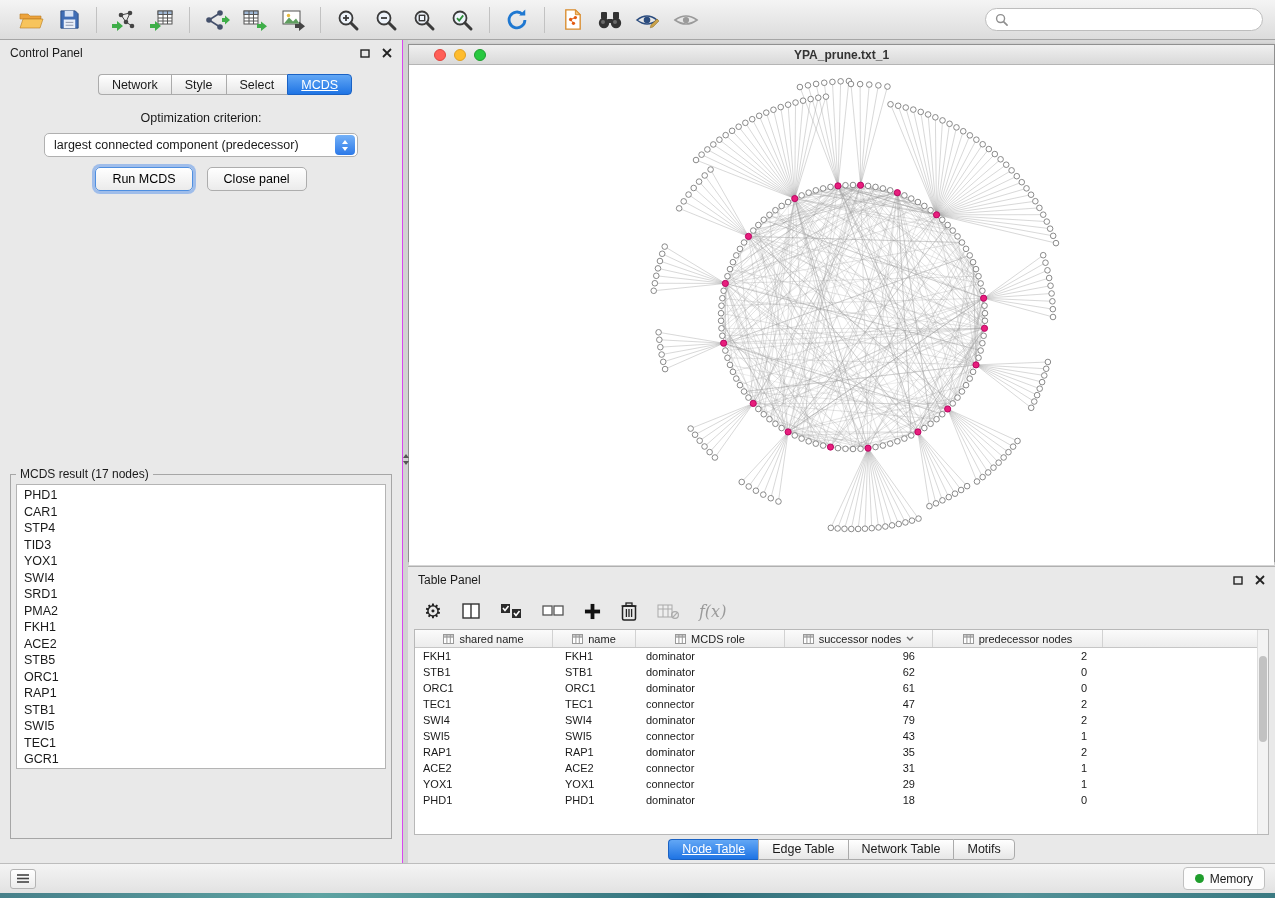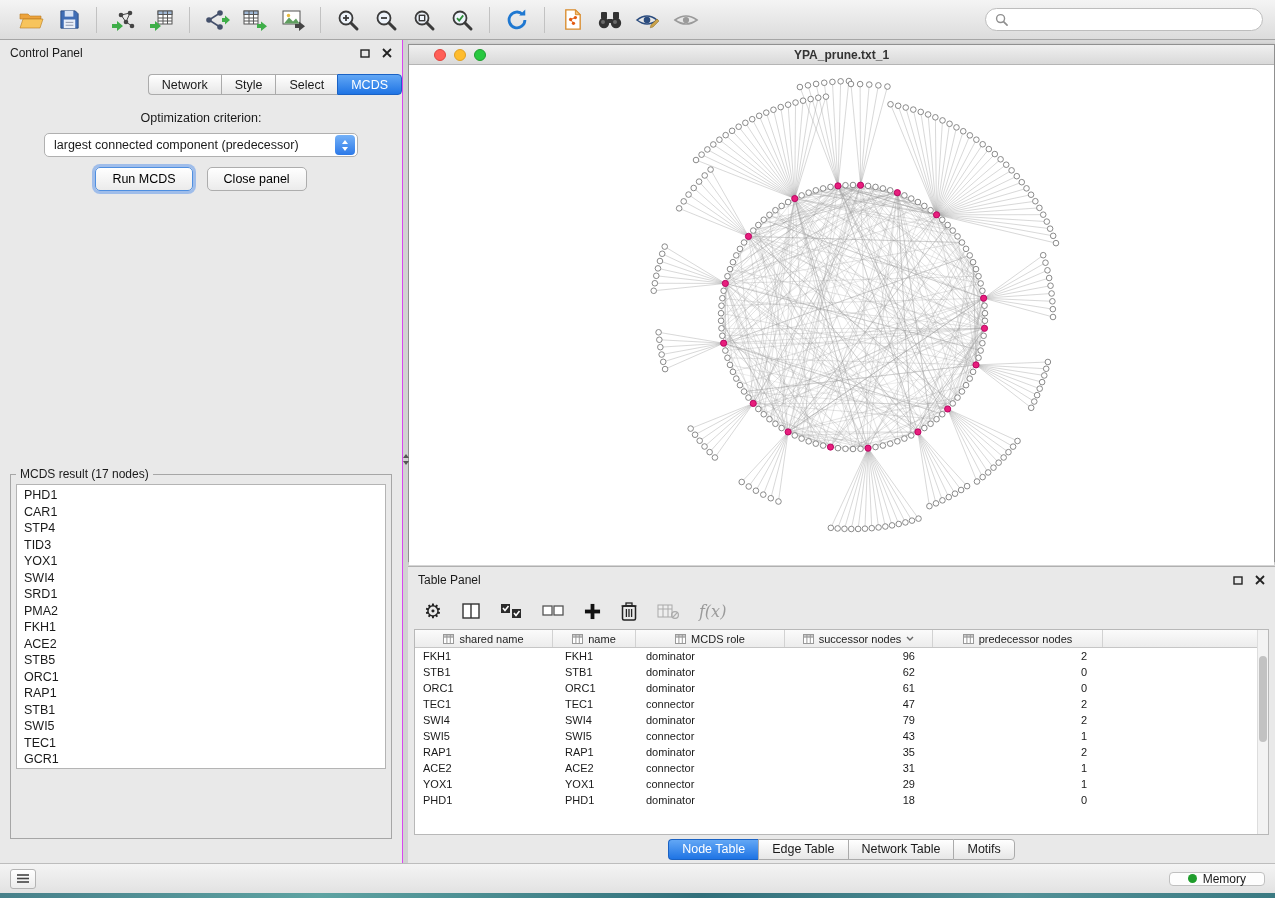--- a/index.html
+++ b/index.html
@@ -15,26 +15,26 @@
                 border-radius:12px; display:flex; align-items:center; padding:0 9px; gap:6px; }
   .search-box input { border:none; outline:none; flex:1; font-size:12px; background:transparent; }
 
   
   .main { display:flex; height:823px; }
 
   
   .control-panel { width:403px; background:#e9e9e9; display:flex; flex-direction:column; border-right:1px solid #d946ef; }
   .panel-header { height:26px; display:flex; align-items:center; padding:0 10px; font-size:12px; }
   .panel-header .win-btns { margin-left:auto; display:flex; gap:12px; align-items:center; }
-  .cp-tabs { display:flex; justify-content:flex-end; margin-top:8px;margin-left:48px; }
+  .cp-tabs { display:flex; justify-content:center; margin-top:8px;margin-left:48px; }
   .seg-tab { padding:3px 13px; font-size:12.5px; background:linear-gradient(#ffffff,#e7e7e7);
              border:1px solid #ababab; border-right:none; height:21px; display:flex; align-items:center; }
   .seg-tab:first-child { border-radius:4px 0 0 4px; }
   .seg-tab:last-child { border-right:1px solid #ababab; border-radius:0 4px 4px 0; }
-  .seg-tab.active { background:linear-gradient(#62a7f5,#1f74e4); color:#fff; border-color:#1a62c4; }
+  .seg-tab.active { background:linear-gradient(#62a7f5,#1f74e4); color:#fff; border-color:#1a62c4;text-decoration:underline; }
   .opt-label { text-align:center; font-size:12.5px; margin-top:16px; }
   .criterion { width:314px; height:24px; margin:8px auto 0; background:#fff; border:1px solid #b0b0b0;
                border-radius:5px; display:flex; align-items:center; padding:0 2px 0 9px; font-size:12.5px; }
   .criterion .stepper { margin-left:auto; width:20px; height:20px; border-radius:4px;
                background:linear-gradient(#74b1f8,#2c79e8); display:flex; align-items:center; justify-content:center; }
   .btn-row { display:flex; justify-content:center; gap:14px; margin-top:10px; }
   .push-btn { height:24px; padding:0 16px; font-size:12.5px; border:1px solid #adadad; border-radius:5px;
               background:linear-gradient(#ffffff,#ebebeb); }
   .push-btn.focused { border-color:#4f8fe0; box-shadow:0 0 0 3px rgba(110,160,235,.6); }
   fieldset.mcds { margin:auto 10px 24px; height:372px; border:1px solid #a6a6a6; padding:3px 5px 6px; }
@@ -77,21 +77,21 @@
   .td.c3 { text-align:right; padding-right:18px; } .td.c4 { text-align:right; padding-right:16px; }
   .vscroll { position:absolute; right:0; top:0; bottom:0; width:11px; background:#f3f3f3; border-left:1px solid #ddd; }
   .vthumb { position:absolute; right:1px; top:26px; width:8px; height:86px; background:#c2c2c2; border-radius:4px; }
   .tp-tabs { height:28px; display:flex; align-items:center; justify-content:center; }
 
   
   .statusbar { height:30px; background:linear-gradient(#f4f4f4,#e2e2e2); border-top:1px solid #bdbdbd;
                display:flex; align-items:center; padding:0 10px; }
   .stat-btn { width:26px; height:20px; border:1px solid #b4b4b4; border-radius:3px;
               background:linear-gradient(#fff,#ececec); display:flex; align-items:center; justify-content:center; }
-  .memory-btn { margin-left:auto; height:14px; display:flex; align-items:center; gap:6px; padding:0 18px;
+  .memory-btn { margin-left:auto; height:23px; display:flex; align-items:center; gap:6px; padding:0 11px;
                 border:1px solid #c0c0c0; border-radius:4px; background:#fdfdfd; font-size:12px; }
   .mem-dot { width:9px; height:9px; border-radius:50%; }
   .wallpaper { height:5px; background:linear-gradient(90deg,#47808a,#5ea3a2 25%,#32707b 55%,#529197 80%,#3b7a82); }
 </style>
 </head>
 <body>
 
 <div class="toolbar">
   <div class="tb-btn">
     <svg width="26" height="24" viewBox="0 0 26 24">

